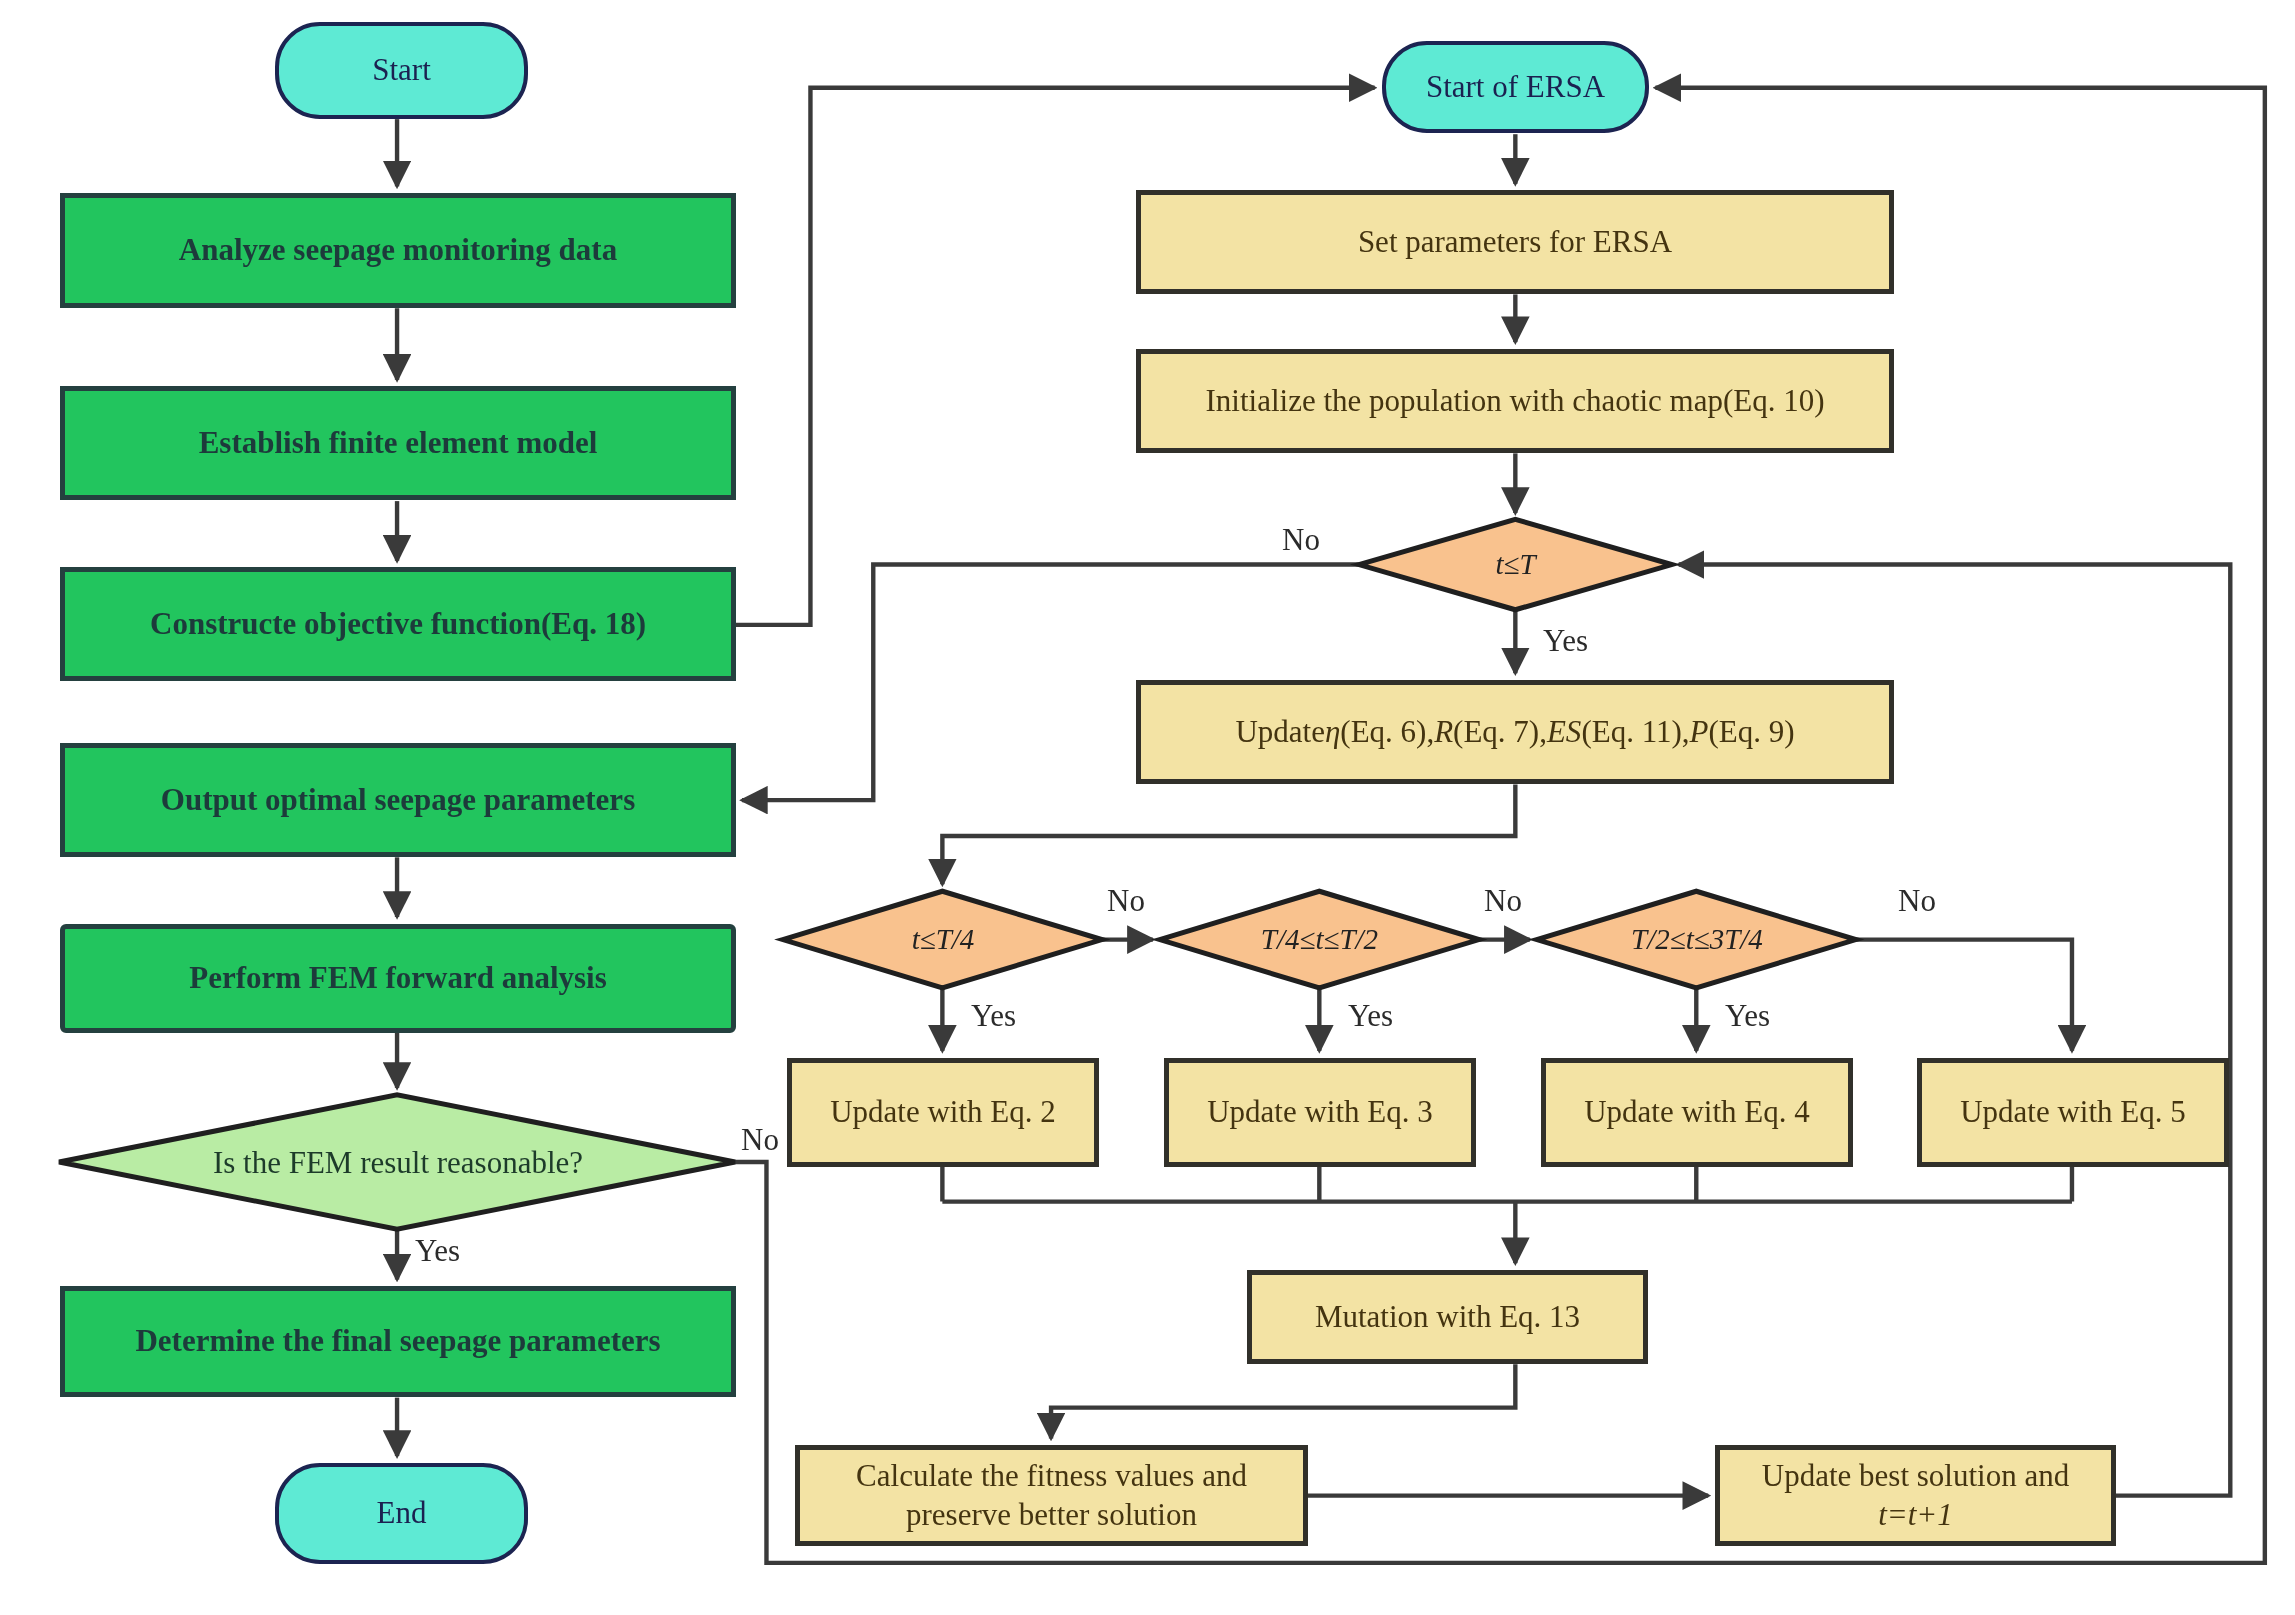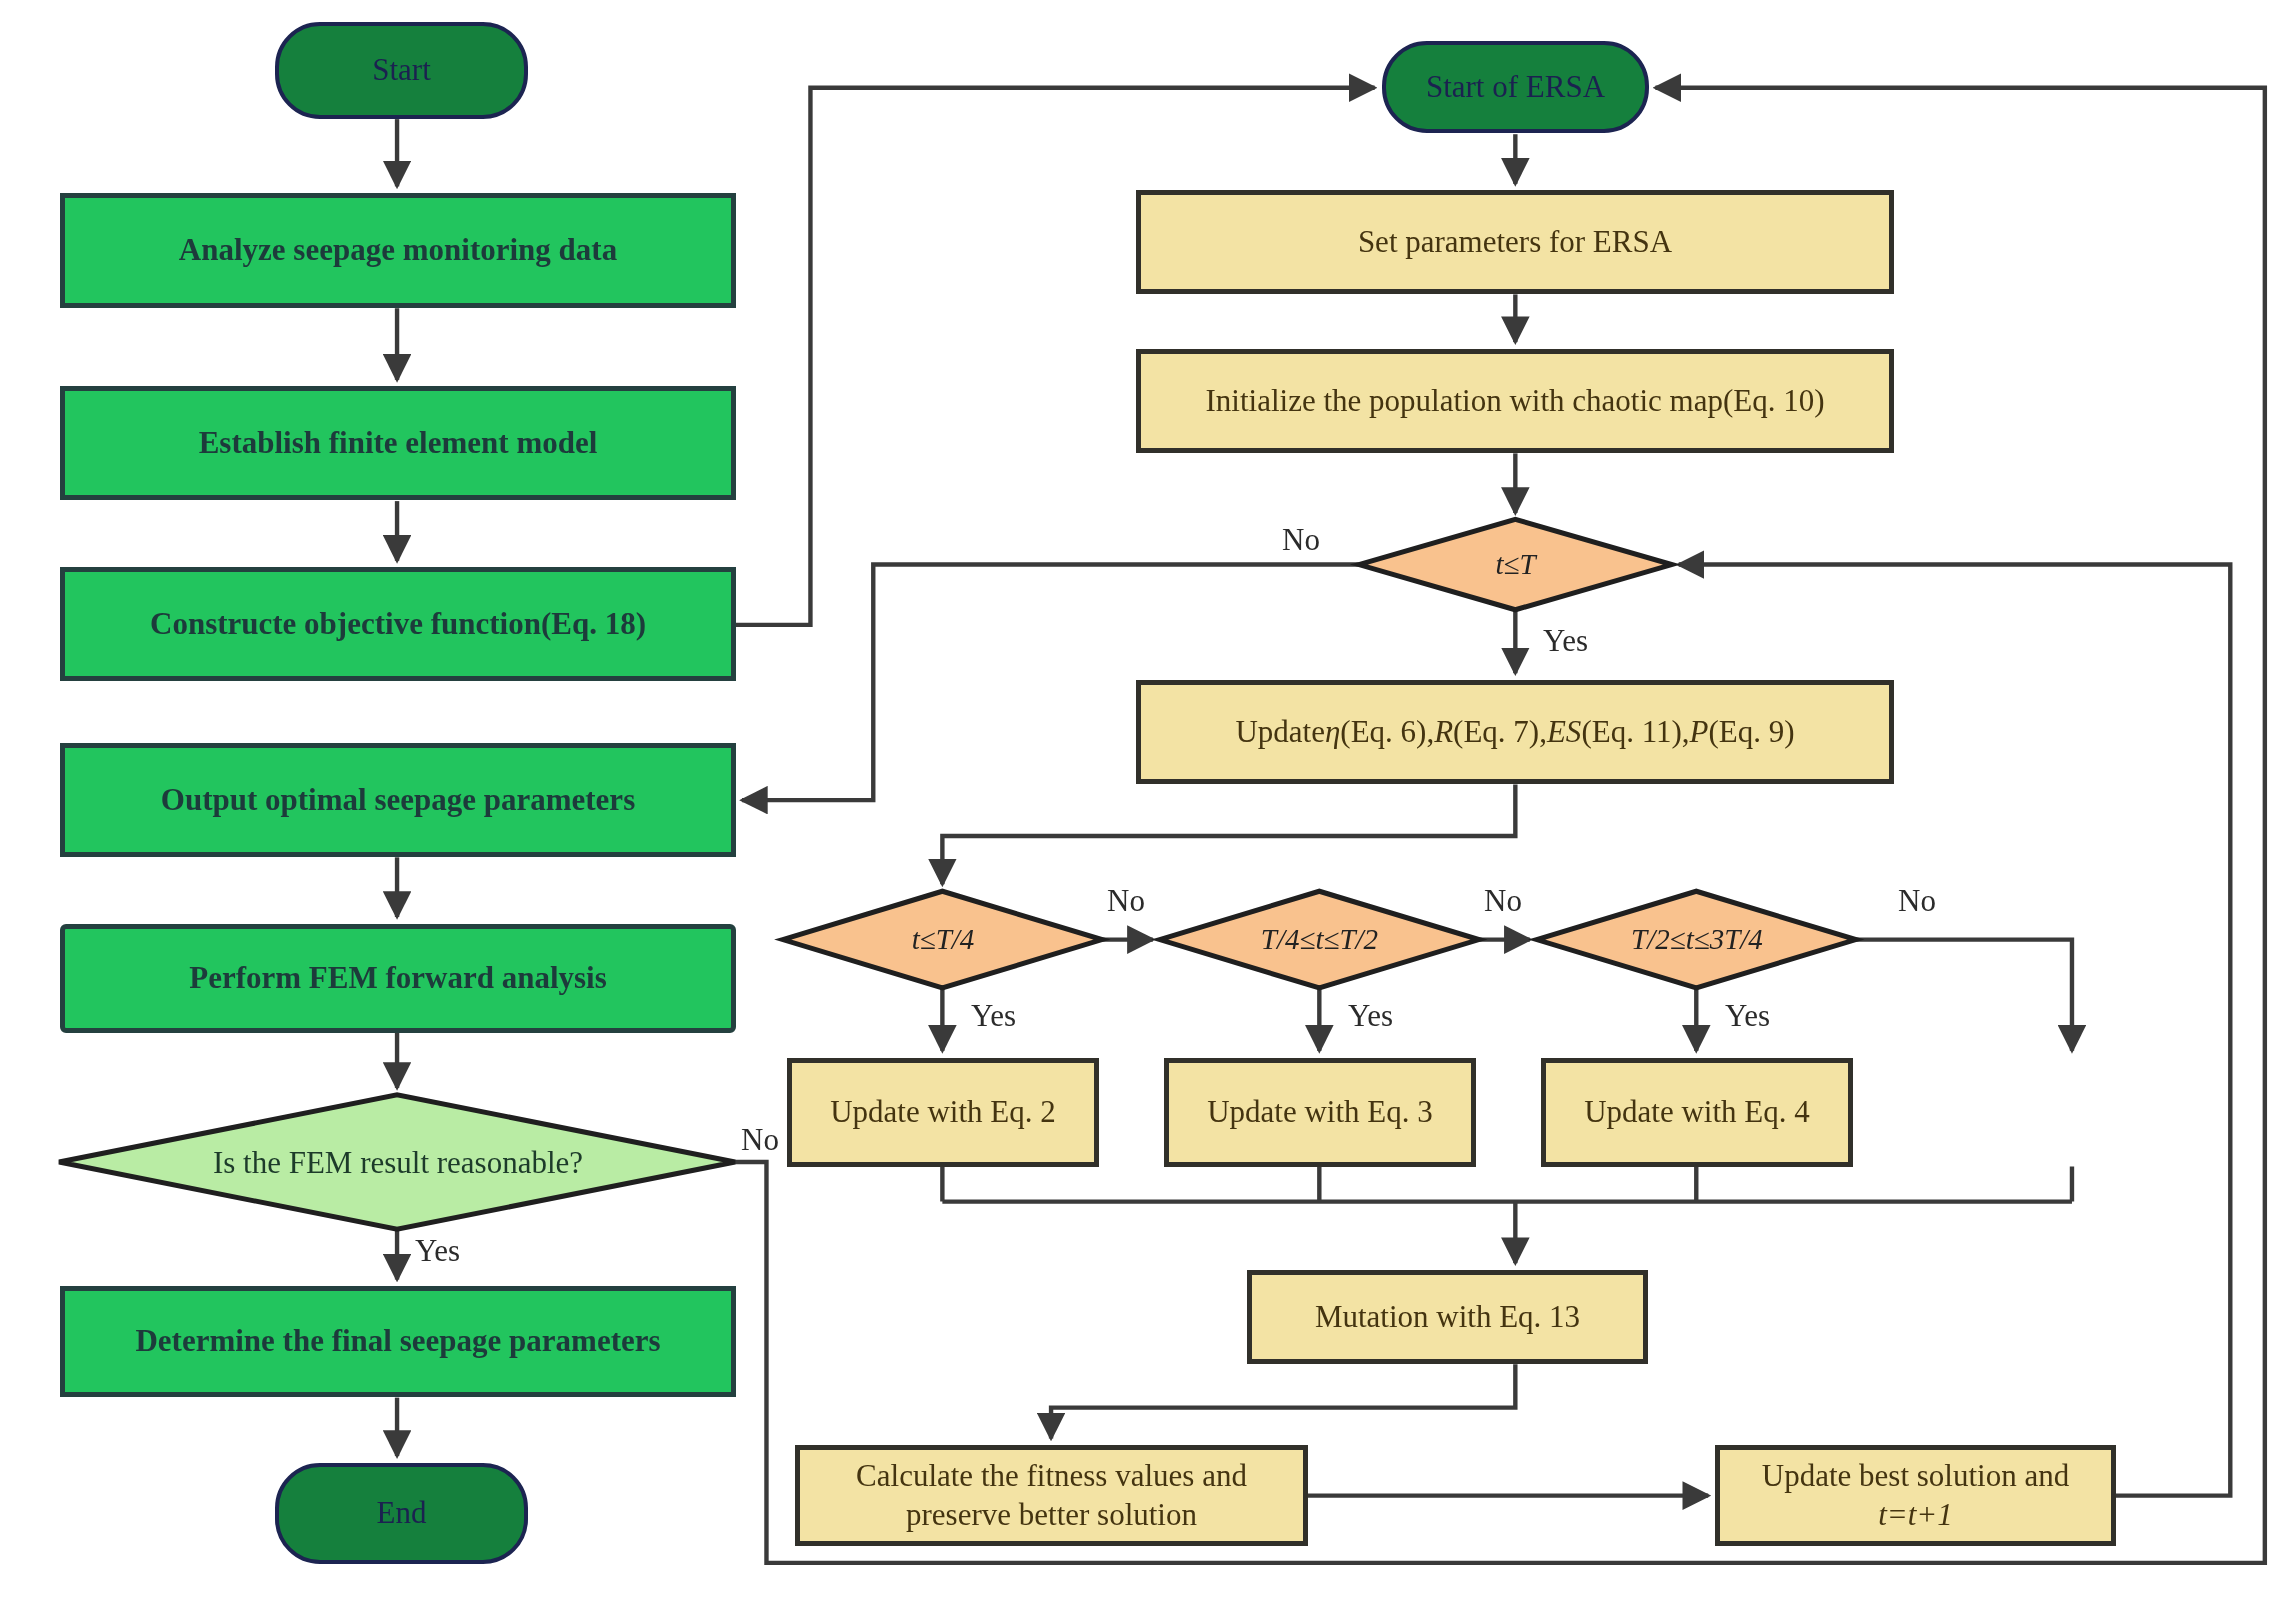--- a/index.html
+++ b/index.html
@@ -1,21 +1,21 @@
 <!DOCTYPE html>
 <html style="font-size:10px"><head>
 <meta charset="utf-8">
 <style>
   html,body{margin:0;padding:0;background:#ffffff;}
   .stage{position:relative;width:2295px;height:1616px;background:#ffffff;
          font-family:"Liberation Serif","DejaVu Serif",serif;overflow:hidden;}
   svg.wires{position:absolute;left:0;top:0;width:2295px;height:1616px;}
   .node{position:absolute;box-sizing:border-box;display:flex;align-items:center;justify-content:center;
         text-align:center;line-height:1.25;}
-  .terminal{background:#15803d;border:4.4px solid #1c2451;border-radius:45px;color:#1b2150;font-size:31px;}
+  .terminal{background:#5eead4;border:4.4px solid #1c2451;border-radius:45px;color:#1b2150;font-size:31px;}
   .process-cyan{background:#22c55e;border:5px solid #24403f;color:#1d3b3b;font-size:31px;font-weight:bold;}
   .process-yellow{background:#f3e3a4;border:5px solid #31302a;color:#443410;font-size:31px;}
   .dtext{position:absolute;display:flex;align-items:center;justify-content:center;text-align:center;
          color:#222222;font-size:29px;font-style:italic;}
   .dtext-green{position:absolute;display:flex;align-items:center;justify-content:center;text-align:center;
          color:#1d3b2a;font-size:31px;font-style:normal;}
   .edge-label{position:absolute;color:#2b2b2b;font-size:31px;}
   .var{font-style:italic;}
   .two-line{flex-direction:column;}
   .italic{font-style:italic;}
@@ -134,20 +134,23 @@
 
   <div class="node process-yellow" style="left:787px;top:1058px;width:312px;height:109px;align-items:center;">
     <span>Update with Eq. 2</span>
   </div>
   <div class="node process-yellow" style="left:1164px;top:1058px;width:312px;height:109px;text-align:center;">
     <span>Update with Eq. 3</span>
   </div>
   <div class="node process-yellow" style="left:1541px;top:1058px;width:312px;height:109px;">
     <span>Update with Eq. 4</span>
   </div>
+  <div class="node process-yellow" style="left:1917px;top:1058px;width:312px;height:109px;">
+    <span>Update with Eq. 5</span>
+  </div>
 
   <div class="node process-yellow" style="left:1247px;top:1270px;width:401px;height:94px;">
     <span>Mutation with Eq. 13</span>
   </div>
 
   <div class="node process-yellow two-line" style="left:795px;top:1445px;width:513px;height:101px;">
     <span>Calculate the fitness values and</span>
     <span>preserve better solution</span>
   </div>
   <div class="node process-yellow two-line" style="left:1715px;top:1445px;width:401px;height:101px;">

